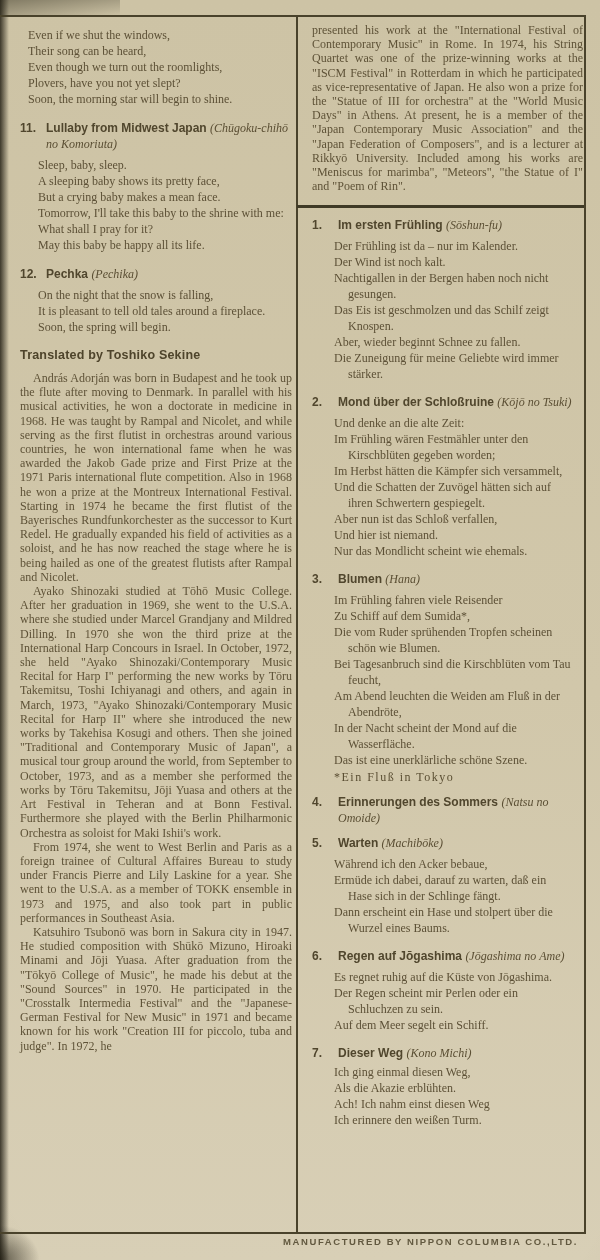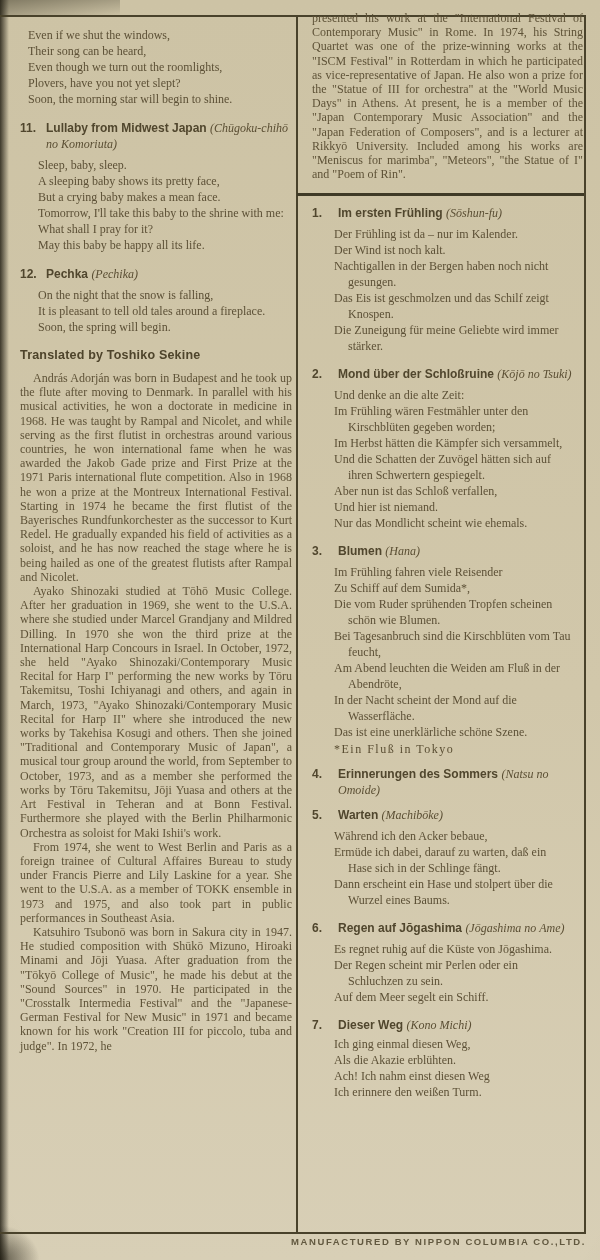--- a/index.html
+++ b/index.html
@@ -19,42 +19,42 @@
   .corner-bl{position:absolute;left:0;top:1225px;width:40px;height:35px;
     background:radial-gradient(ellipse at 0% 100%, rgba(25,22,12,0.65), rgba(25,22,12,0) 70%);}
   
   .line{position:absolute;background:#49422b;}
   .top-line{left:0;top:15px;width:586px;height:2px;}
   .bottom-line{left:0;top:1232px;width:586px;height:2px;}
   .right-line{left:584px;top:15px;width:2px;height:1219px;}
   .v-divider{left:296px;top:15px;width:2px;height:1219px;}
 
   .col-left{position:absolute;left:20px;top:27px;width:272px;}
-  .col-right{position:absolute;left:312px;top:11px;width:271px;}
+  .col-right{position:absolute;left:312px;top:23px;width:271px;}
 
   .pline{font-size:12px;line-height:16px;padding-left:14px;text-indent:-14px;}
   .poem{margin:5px 0 13px 18px;}
   .col-right .poem{margin:5px 12px 12px 22px;}
 
   .heading{font-family:"Liberation Sans", sans-serif;font-weight:bold;
     font-size:12px;line-height:16px;color:#50462d;padding-left:26px;margin-top:9px;}
   .heading .num{display:inline-block;width:26px;margin-left:-26px;font-weight:bold;}
   .romaji{font-family:"Liberation Serif", serif;font-style:italic;font-weight:normal;color:#5a4e33;}
 
   .translator{font-family:"Liberation Sans", sans-serif;font-weight:bold;font-size:12.5px;
     padding-right:20px;margin:10px 0 9px 0;color:#4e442b;letter-spacing:0.2px;}
 
   .bio{font-size:12px;line-height:14.2px;text-align:justify;margin:0;text-indent:13px;color:#5e5237;}
   .bio.no-indent{text-indent:0;}
 
   .mid-rule{height:3px;background:#3f3a26;margin:12px 0 4px -15px;width:287px;border:0;}
 
   .footnote{font-size:12px;padding-right:4px;letter-spacing:1.5px;margin-top:2px;color:#5a4e33;}
 
-  .manufacturer{position:absolute;right:14px;top:1236px;
+  .manufacturer{position:absolute;right:22px;top:1236px;
     font-family:"Liberation Sans", sans-serif;font-size:9.5px;font-weight:bold;
     letter-spacing:1.6px;color:rgba(78,68,43,0.85);}
 </style>
 </head>
 <body>
 
 <div class="vignette"></div>
 <div class="edge-left"></div>
 <div class="corner-tl"></div>
 <div class="corner-bl"></div>
@@ -118,20 +118,21 @@
   <div>
     <div class="heading">
       <span class="num">1.</span><span>Im ersten Frühling</span>
       <span class="romaji">(Sōshun-fu)</span>
     </div>
     <div class="poem">
       <div class="pline">Der Frühling ist da – nur im Kalender.</div>
       <div class="pline">Der Wind ist noch kalt.</div>
       <div class="pline">Nachtigallen in der Bergen haben noch nicht gesungen.</div>
       <div class="pline">Das Eis ist geschmolzen und das Schilf zeigt Knospen.</div>
+      <div class="pline">Aber, wieder beginnt Schnee zu fallen.</div>
       <div class="pline">Die Zuneigung für meine Geliebte wird immer stärker.</div>
     </div>
   </div>
 
   <div>
     <div class="heading">
       <span class="num">2.</span><span>Mond über der Schloßruine</span>
       <span class="romaji">(Kōjō no Tsuki)</span>
     </div>
     <div class="poem">

